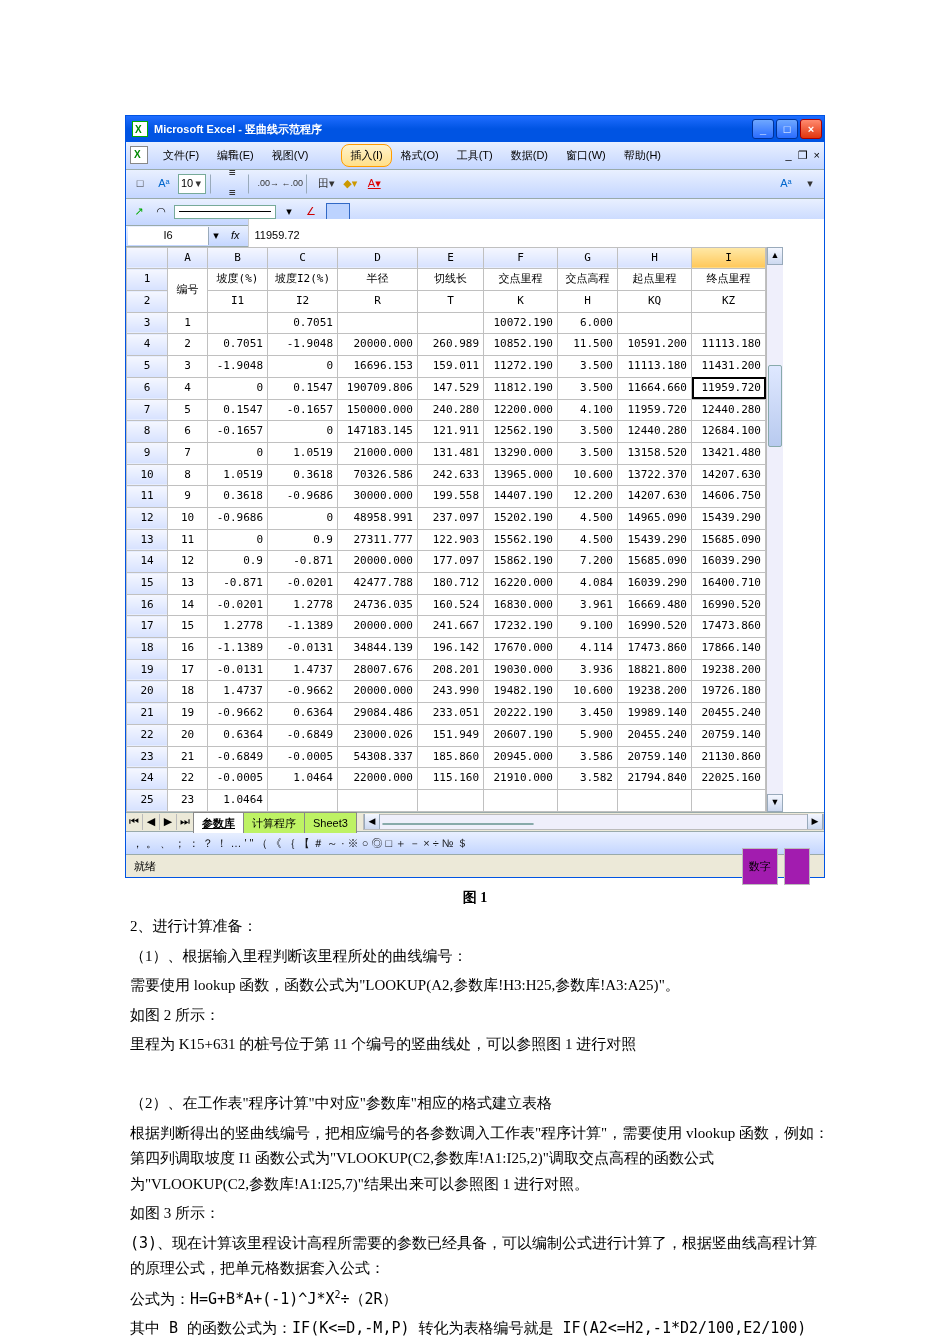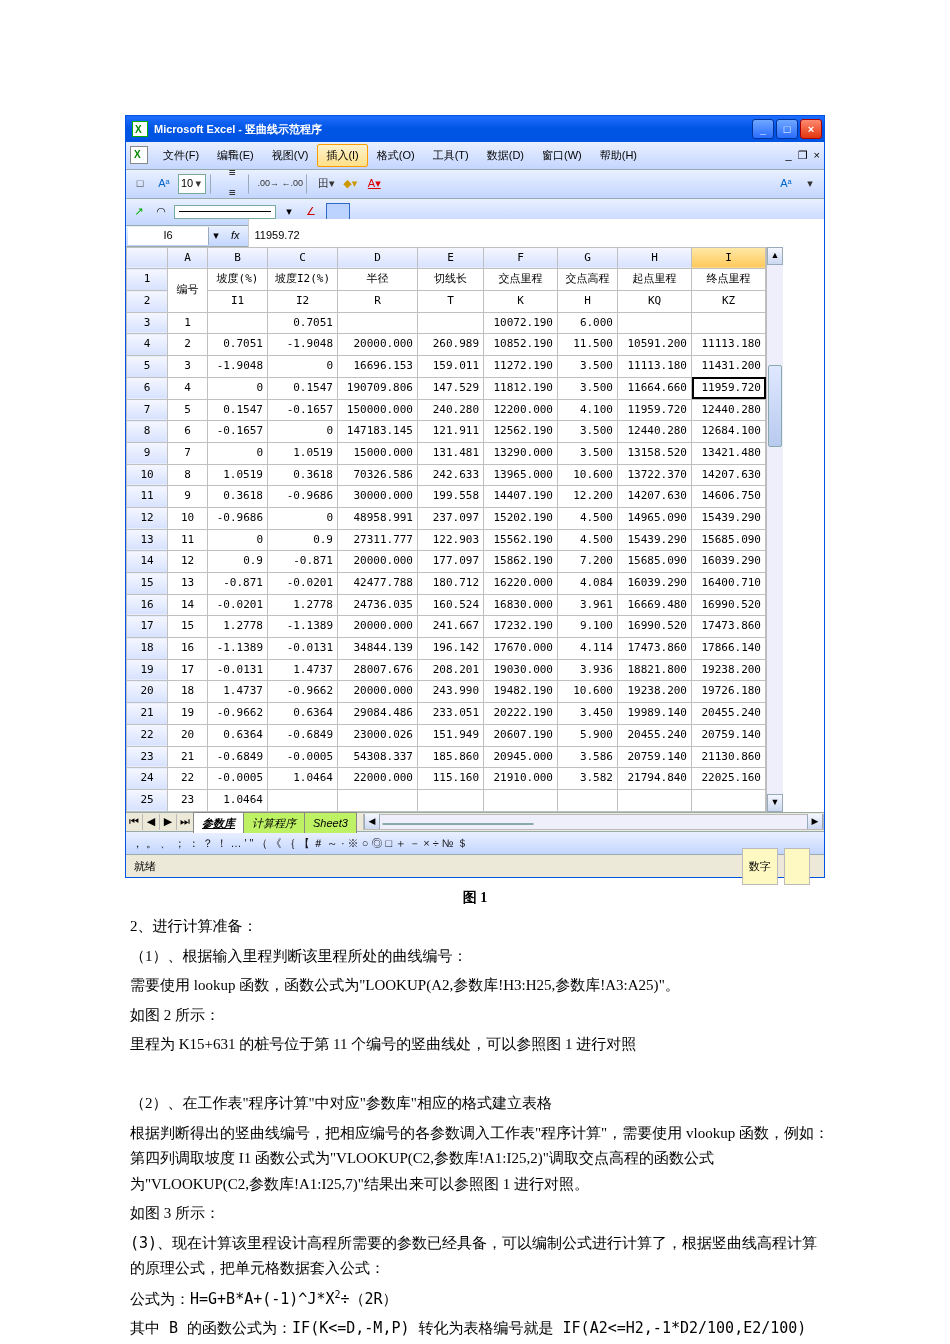--- a/index.html
+++ b/index.html
@@ -75,21 +75,22 @@
   }
   .menubar .mico::after{content:"X";position:absolute;left:3px;top:-1px;color:#080;font-size:10px;font-weight:bold;}
   .menuitem{
     padding: 1px 8px;
     cursor:default;
     border:1px solid transparent;
   }
   .menuitem.highlight{
     border:1px solid #ff9c00;
     background: linear-gradient(#fff3cc,#ffe08a);
-    border-radius:2px;
+    border-radius:8px;
+    margin-left:24px;
   }
   .mdi-btns{
     margin-left:auto; display:flex; gap:6px;
     color:#000;
   }
   .mdi-btns span{font-size:11px;}
   .toolbar{
     background: linear-gradient(#e9f0ff,#c4d6ff);
     border-bottom:1px solid #9aa;
     display:flex;align-items:center;
@@ -205,21 +206,21 @@
   .sheet-tabs{
     display:flex;align-items:center;background:#ece9d8;
     border-top:1px solid #9aa;height:18px;font-size:11px;
   }
   .navb{
     width:16px;height:16px;display:flex;align-items:center;justify-content:center;
     border-right:1px solid #bbb;
   }
   .tab{
     padding:1px 8px;border:1px solid #888;border-bottom:none;
-    background:#fff;margin-left:-1px;position:relative;top:1px;font-style:italic;
+    background:#fff;margin-left:-1px;position:relative;top:1px;
   }
   .tab.active{ background:#fff;font-weight:bold; text-decoration:underline;}
   .tab.inactive{background:#bef264;}
   .hscroll{
     flex:1;display:flex;align-items:center;background:#efeffb;
     margin-left:6px;border:1px solid #bbb;height:14px;
   }
   .hscroll .harrow{width:14px;text-align:center;font-size:9px;background:linear-gradient(#f4f7ff,#cdd9f0);border-left:1px solid #9ab;border-right:1px solid #9ab;}
   .hscroll .htrack{flex:1;position:relative;}
   .hscroll .hthumb{position:absolute;left:2px;top:1px;bottom:1px;width:150px;background:linear-gradient(#dfe8ff,#b8caef);border:1px solid #8aa;border-radius:2px;}
@@ -229,21 +230,21 @@
     border-top:1px solid #9aa;
     padding:2px 6px;font-size:11px;
     display:flex;gap:8px;align-items:center;
   }
   .symbar span{opacity:.9;}
 
   .statusbar{
     background:#ece9d8;border-top:1px solid #9aa;
     display:flex;align-items:center;padding:2px 8px;font-size:11px;height:18px;
   }
-  .statusbar .cell{border:1px solid #bbb;padding:8px 6px;margin-right:6px;background:#fef9c3;}
+  .statusbar .cell{border:1px solid #bbb;padding:8px 6px;margin-right:6px;background:#a21caf;}
   .statusbar .stretch{flex:1;}
 
   
   .caption{
     text-align:center;font-size:14px;margin:6px 0 4px 0;font-weight:bold;
   }
   .doc{
     padding: 0 120px 0 130px;
   }
   .doc p{margin:4px 0;}
@@ -452,21 +453,21 @@
                 <td>12562.190</td>
                 <td>3.500</td>
                 <td>12440.280</td>
                 <td>12684.100</td>
               </tr>
               <tr>
                 <th>9</th>
                 <td class="center">7</td>
                 <td>0</td>
                 <td>1.0519</td>
-                <td>15000.000</td>
+                <td>21000.000</td>
                 <td>131.481</td>
                 <td>13290.000</td>
                 <td>3.500</td>
                 <td>13158.520</td>
                 <td>13421.480</td>
               </tr>
               <tr>
                 <th>10</th>
                 <td class="center">8</td>
                 <td>1.0519</td>

